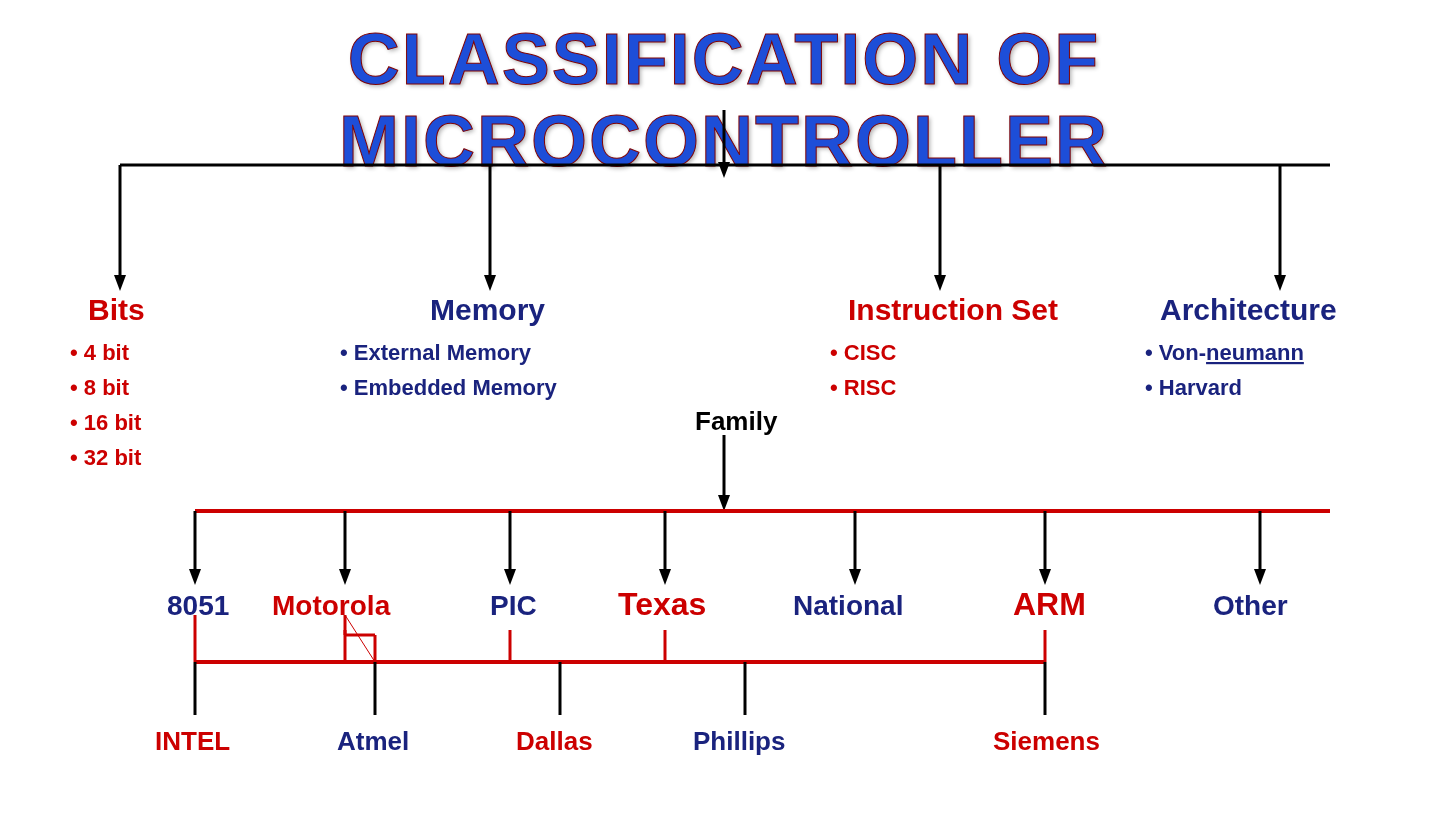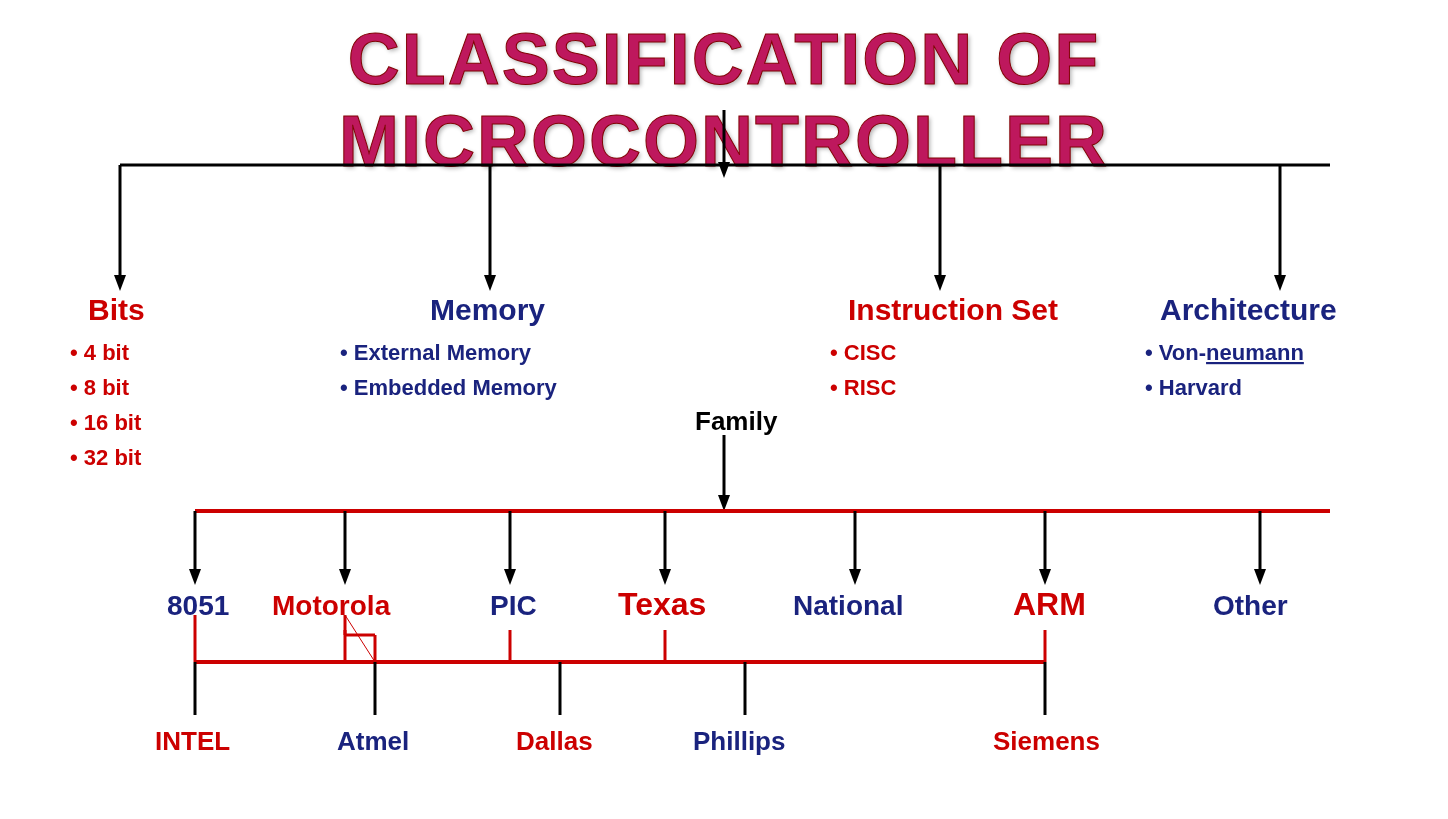--- a/index.html
+++ b/index.html
@@ -19,21 +19,21 @@
       background: white;
       position: relative;
       padding: 0;
     }
 
     
     .title {
       text-align: center;
       font-size: 72px;
       font-weight: 900;
-      color: #be185d;
+      color: #1d4ed8;
       font-family: 'Arial Black', 'Impact', sans-serif;
       text-shadow: 2px 2px 4px rgba(0,0,0,0.3);
       letter-spacing: 2px;
       padding-top: 18px;
       padding-bottom: 0px;
       text-transform: uppercase;
       -webkit-text-stroke: 1px #800000;
     }
 
     

